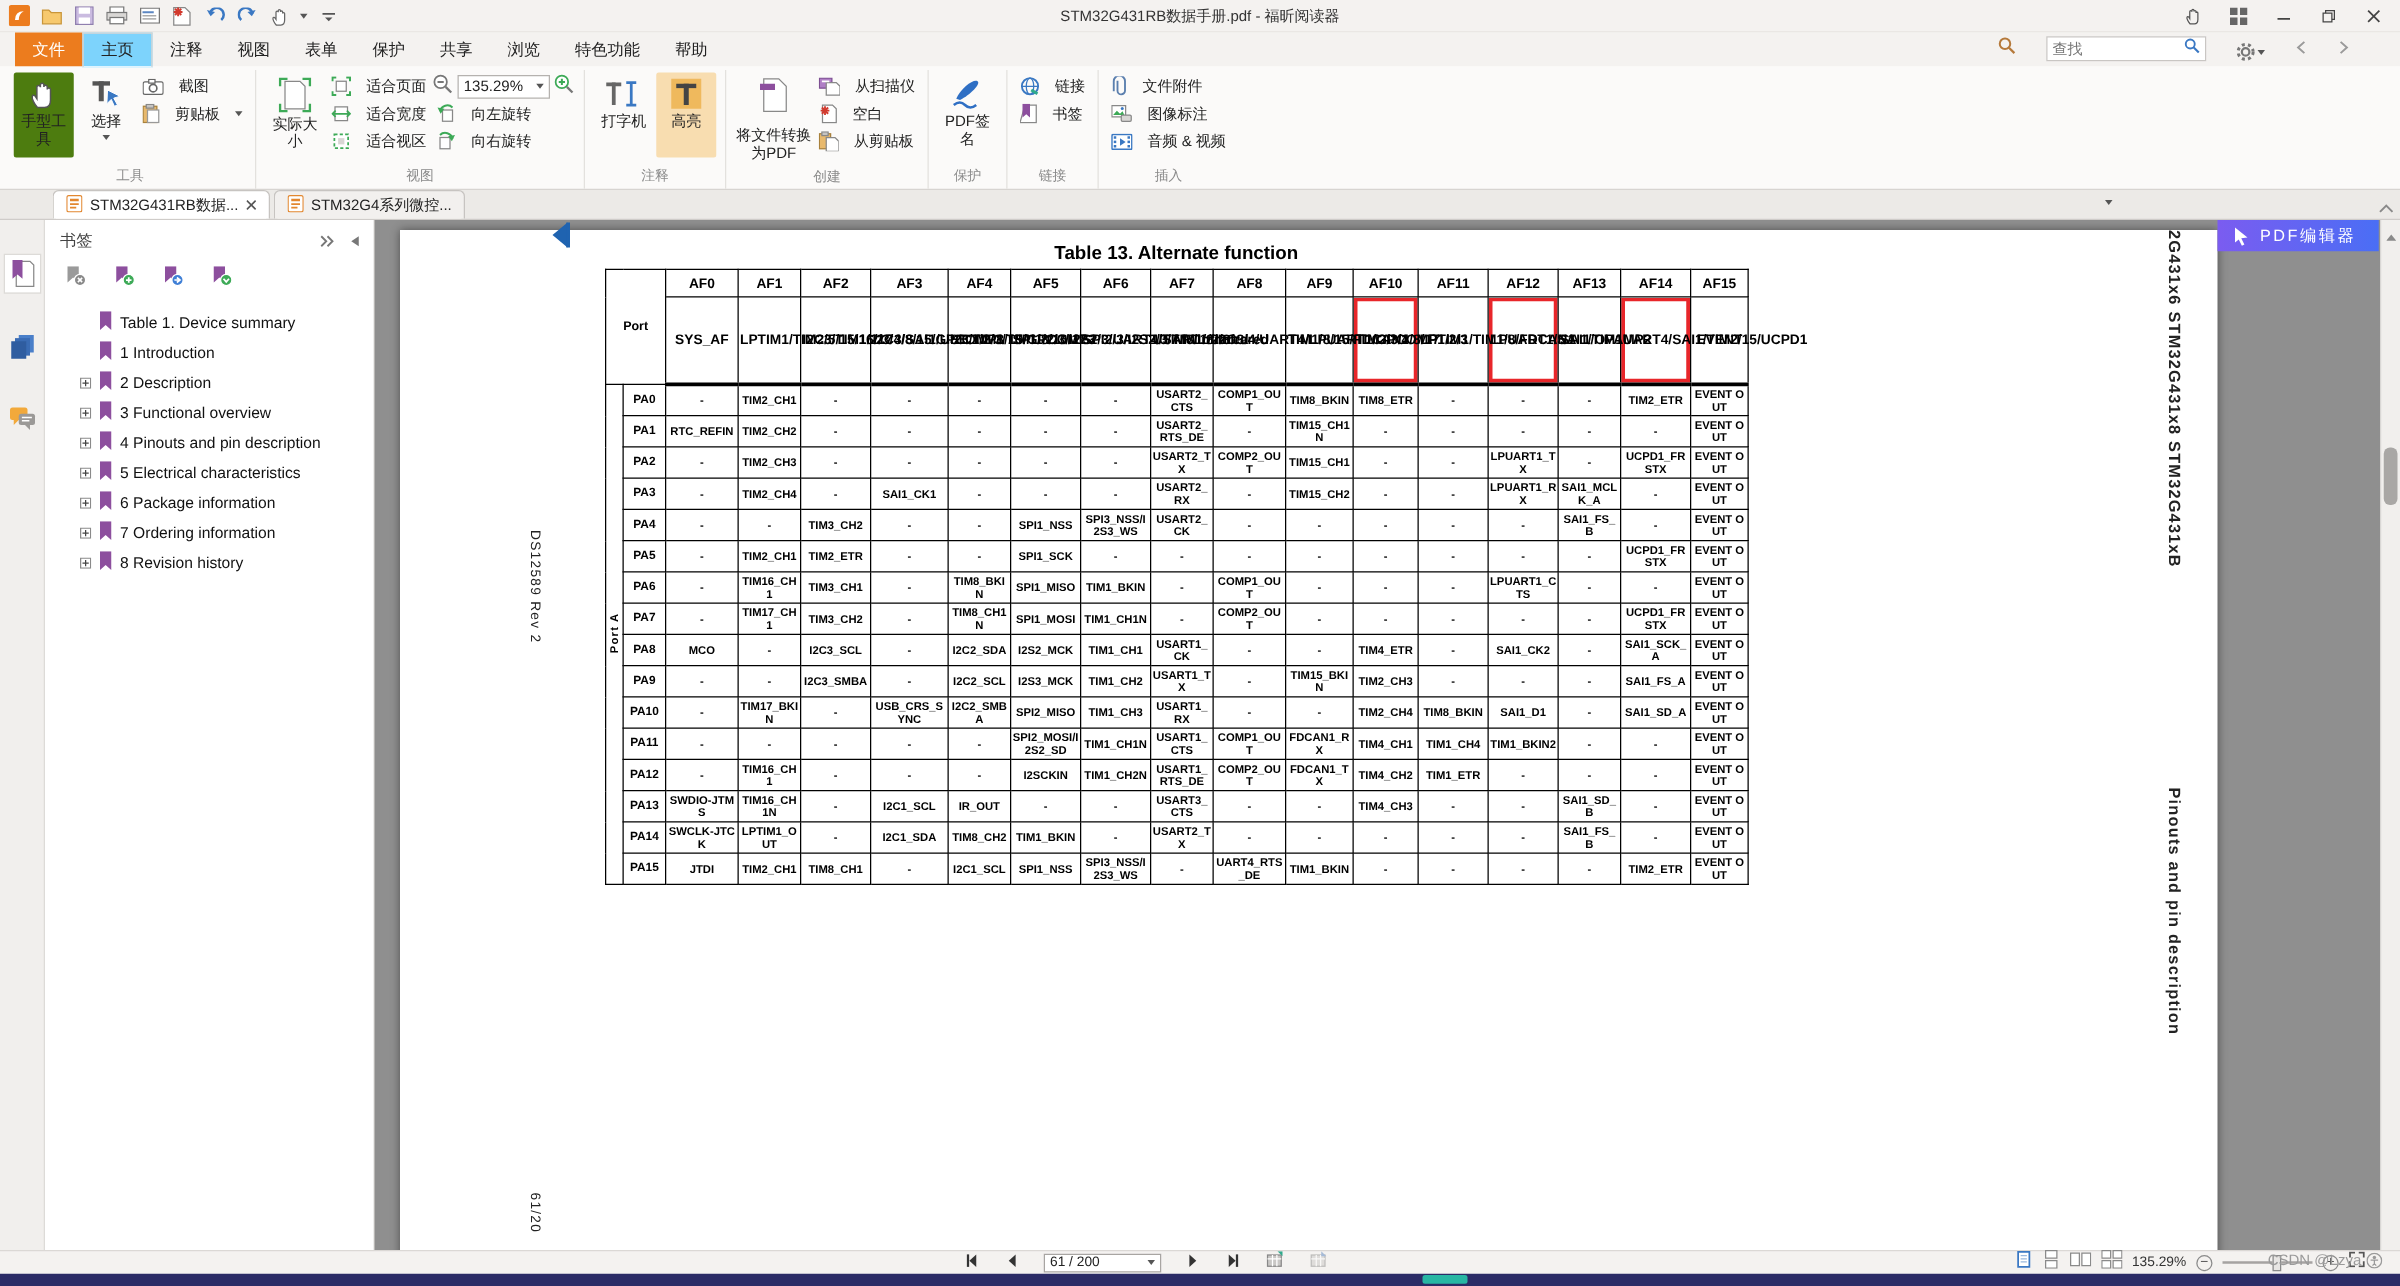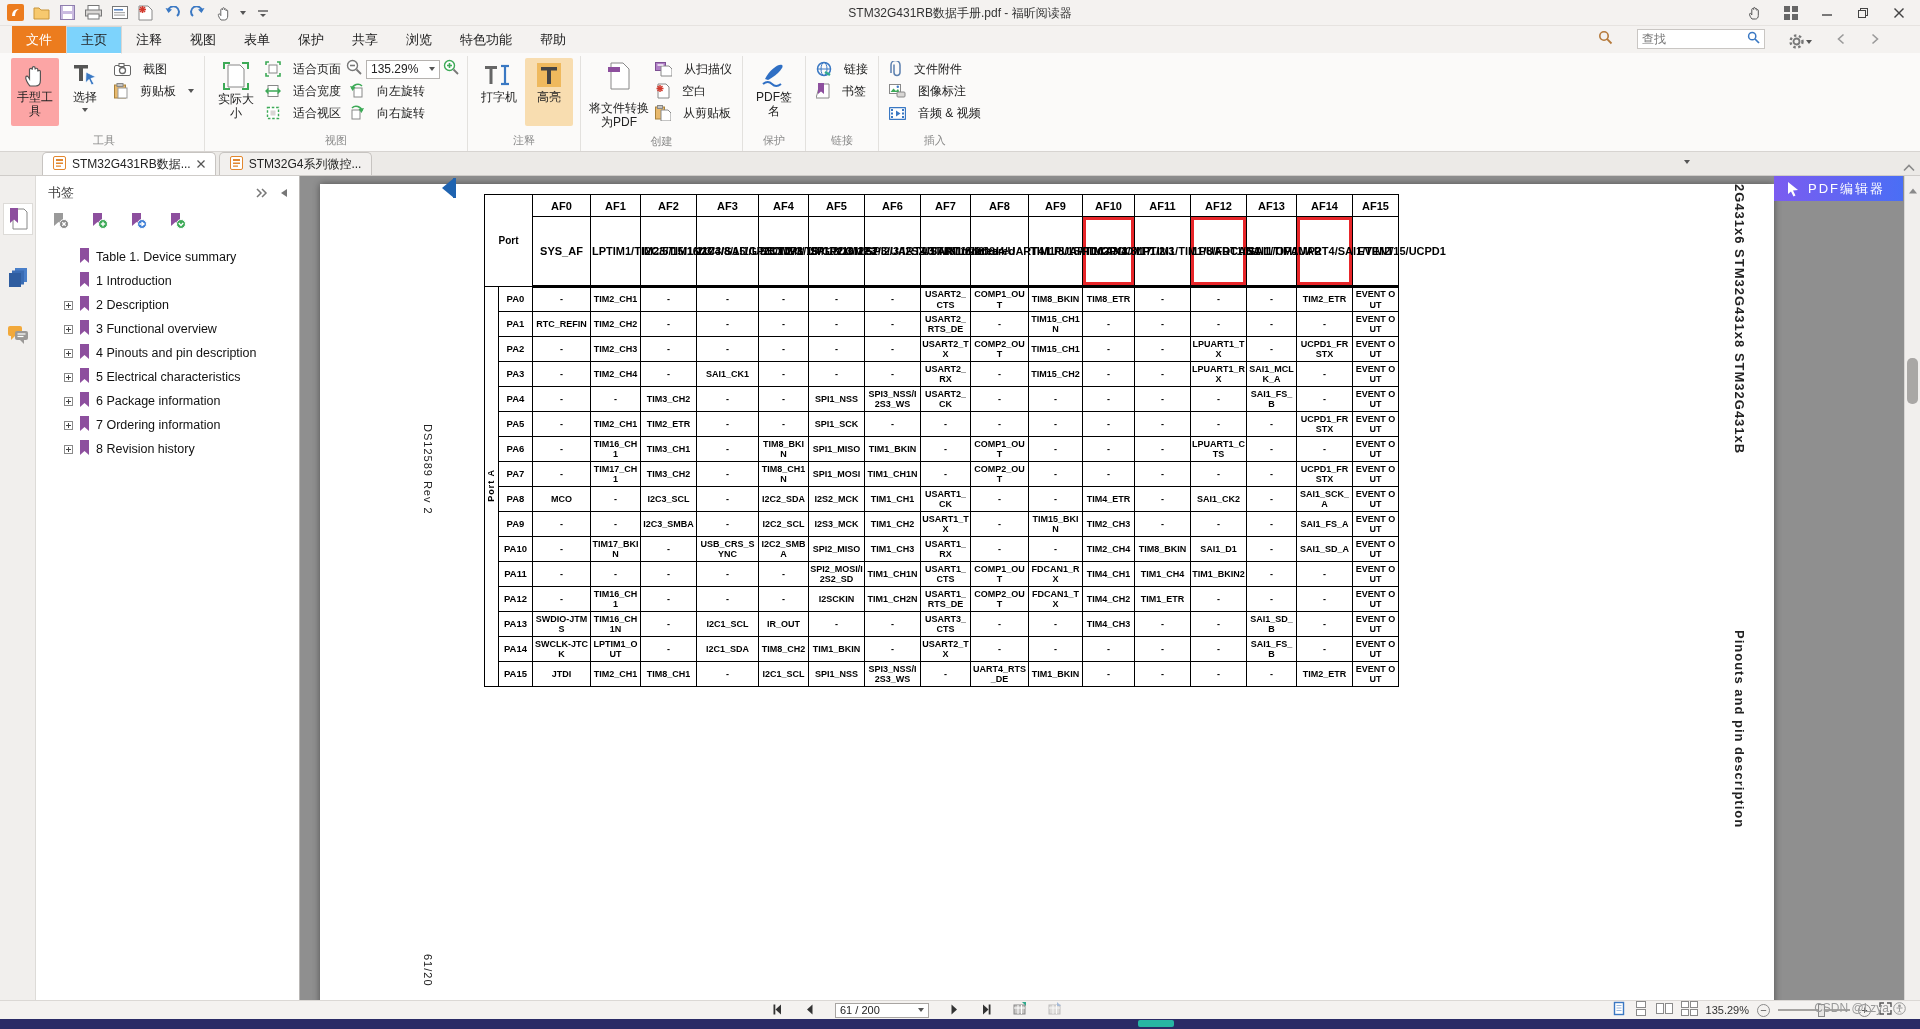--- a/index.html
+++ b/index.html
@@ -23,21 +23,21 @@
   .find-input-wrap{display:flex;align-items:center;border:1px solid #c9c6c3;background:#fff;width:128px;height:20px;padding:0 4px;gap:4px;}
   .find-input{border:none;outline:none;flex:1;font-size:12px;width:80px;font-family:"Liberation Sans",sans-serif;color:#333;}
 
   
   .ribbon{height:99px;background:#fbfaf9;border-bottom:1px solid #d7d4d1;display:flex;padding:3px 0 0 4px;}
   .rgroup{display:flex;flex-direction:column;padding:2px 7px 0 7px;border-right:1px solid #e3e1de;}
   .rgroup-items{display:flex;flex:1;gap:2px;align-items:flex-start;}
   .rgroup-label{text-align:center;font-size:11px;color:#8a8a8a;padding:2px 0 3px 0;}
   .vbtn{display:flex;flex-direction:column;align-items:center;width:48px;min-height:68px;padding:4px 1px 2px 1px;font-size:12px;line-height:1.15;gap:3px;border-radius:2px;text-align:center;color:#222;}
   .vbtn.wide{width:62px;gap:12px;}
-  .vbtn.sel{background:#fca5a5;}
+  .vbtn.sel{background:#4d7c0f;}
   .vbtn.sel2{background:#f8ddb0;}
   .hbtn{display:flex;align-items:center;gap:12px;font-size:12px;color:#222;padding:2px 3px;white-space:nowrap;height:22px;}
   .col{display:flex;flex-direction:column;justify-content:flex-start;}
   .zrow{display:flex;align-items:center;gap:3px;height:22px;}
   .zoombox{border:1px solid #b5b2af;background:#fff;width:74px;height:19px;display:flex;align-items:center;justify-content:space-between;padding:0 4px;font-size:12px;color:#222;}
   .caret{width:0;height:0;border-left:3.5px solid transparent;border-right:3.5px solid transparent;border-top:4px solid #555;}
 
   
   .tabbar{height:24px;background:#eceae7;display:flex;align-items:flex-end;padding-left:42px;position:relative;border-bottom:1px solid #cfccc9;}
   .dtab{display:flex;align-items:center;gap:6px;height:23px;padding:0 10px;font-size:12px;color:#222;border:1px solid #c7c4c1;border-bottom:none;border-radius:5px 5px 0 0;background:#f2f0ee;margin-right:3px;}
@@ -783,20 +783,21 @@
             <rect x="15" y="2" width="3" height="20" fill="#1f63b0"></rect>
           </svg>
       </span>
 
       <span class="vtext" style="left:102px;top:240px;">DS12589 Rev 2</span>
       <span class="vtext" style="left:102px;top:770px;">61/20</span>
       <span class="vtext b" style="left:1412px;top:0px;">2G431x6 STM32G431x8 STM32G431xB</span>
       <span class="vtext b" style="left:1412px;top:446px;">Pinouts and pin description</span>
 
       <div class="tbl-wrap">
+        <div class="tbl-title">Table 13. Alternate function</div>
         <table class="af" id="aftable">
             <colgroup>
               <col style="width: 14px;">
               <col style="width: 34px;">
               <col style="width: 58px;">
               <col style="width: 50px;">
               <col style="width: 56px;">
               <col style="width: 62px;">
               <col style="width: 50px;">
               <col style="width: 56px;">

